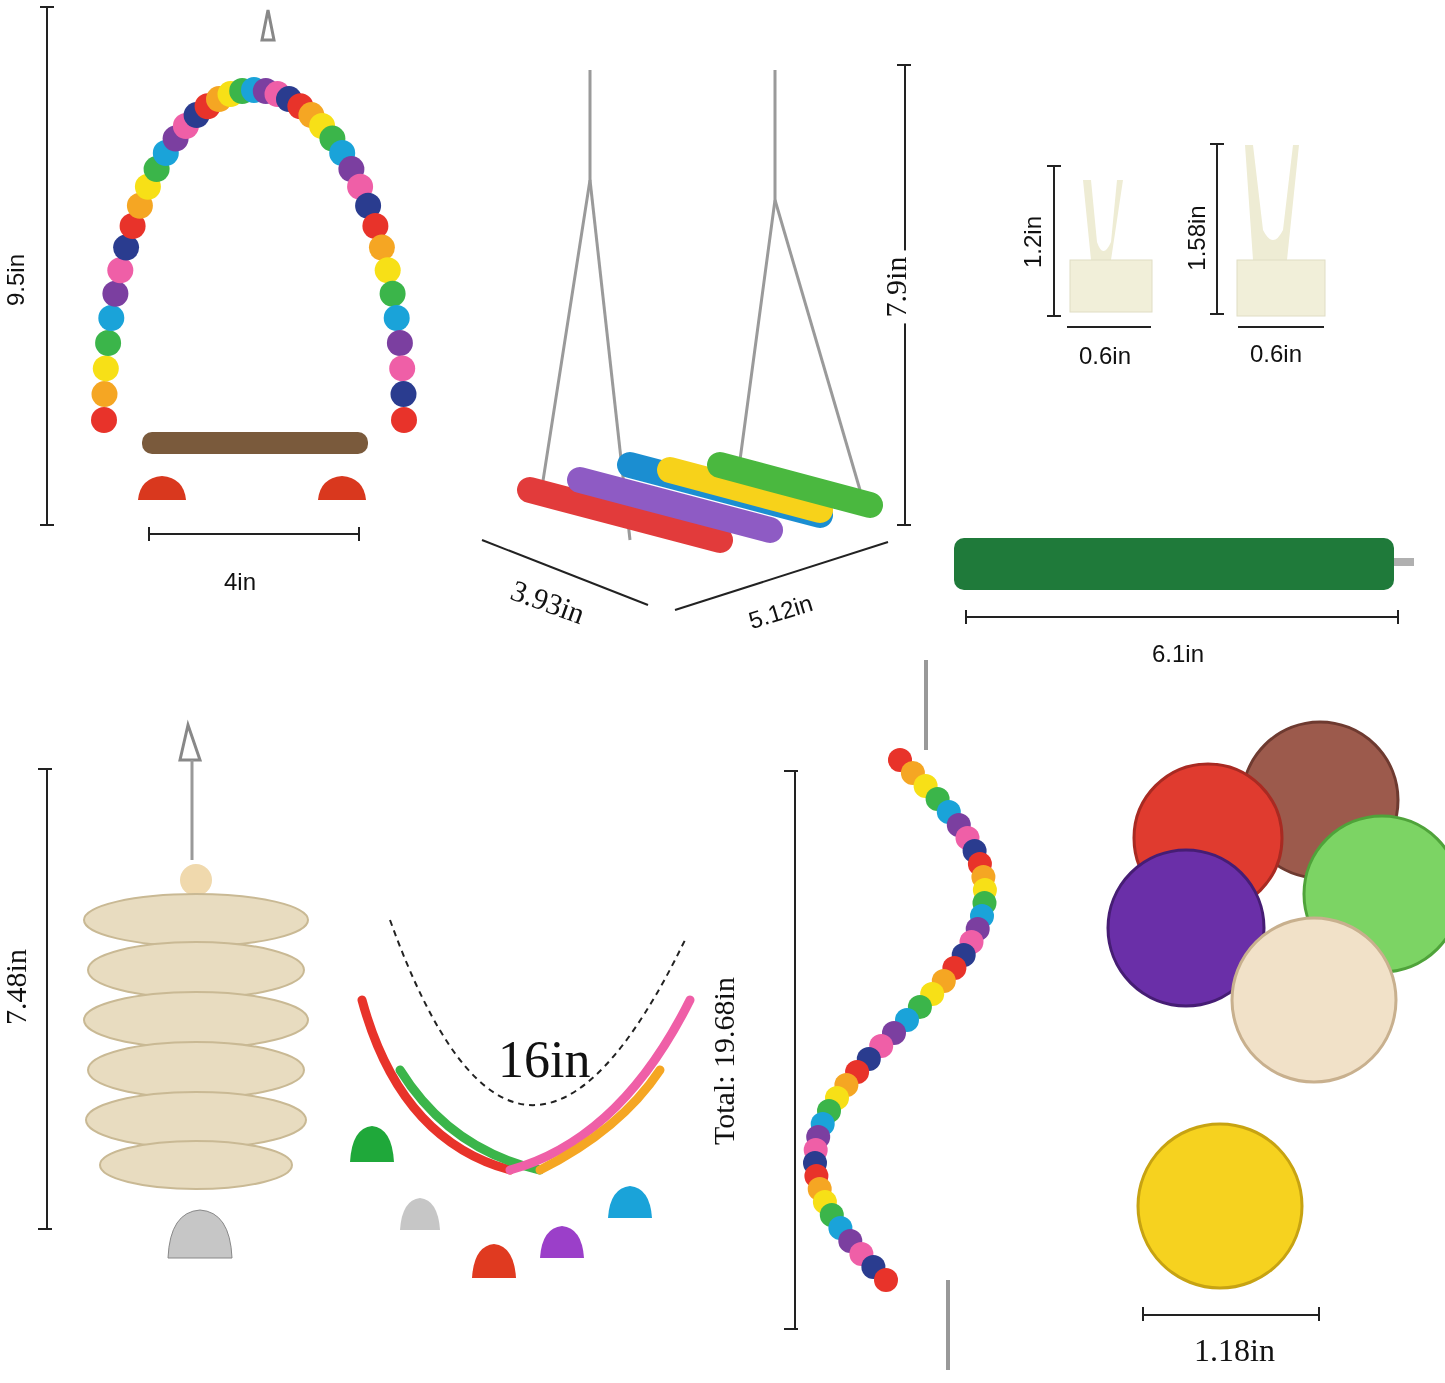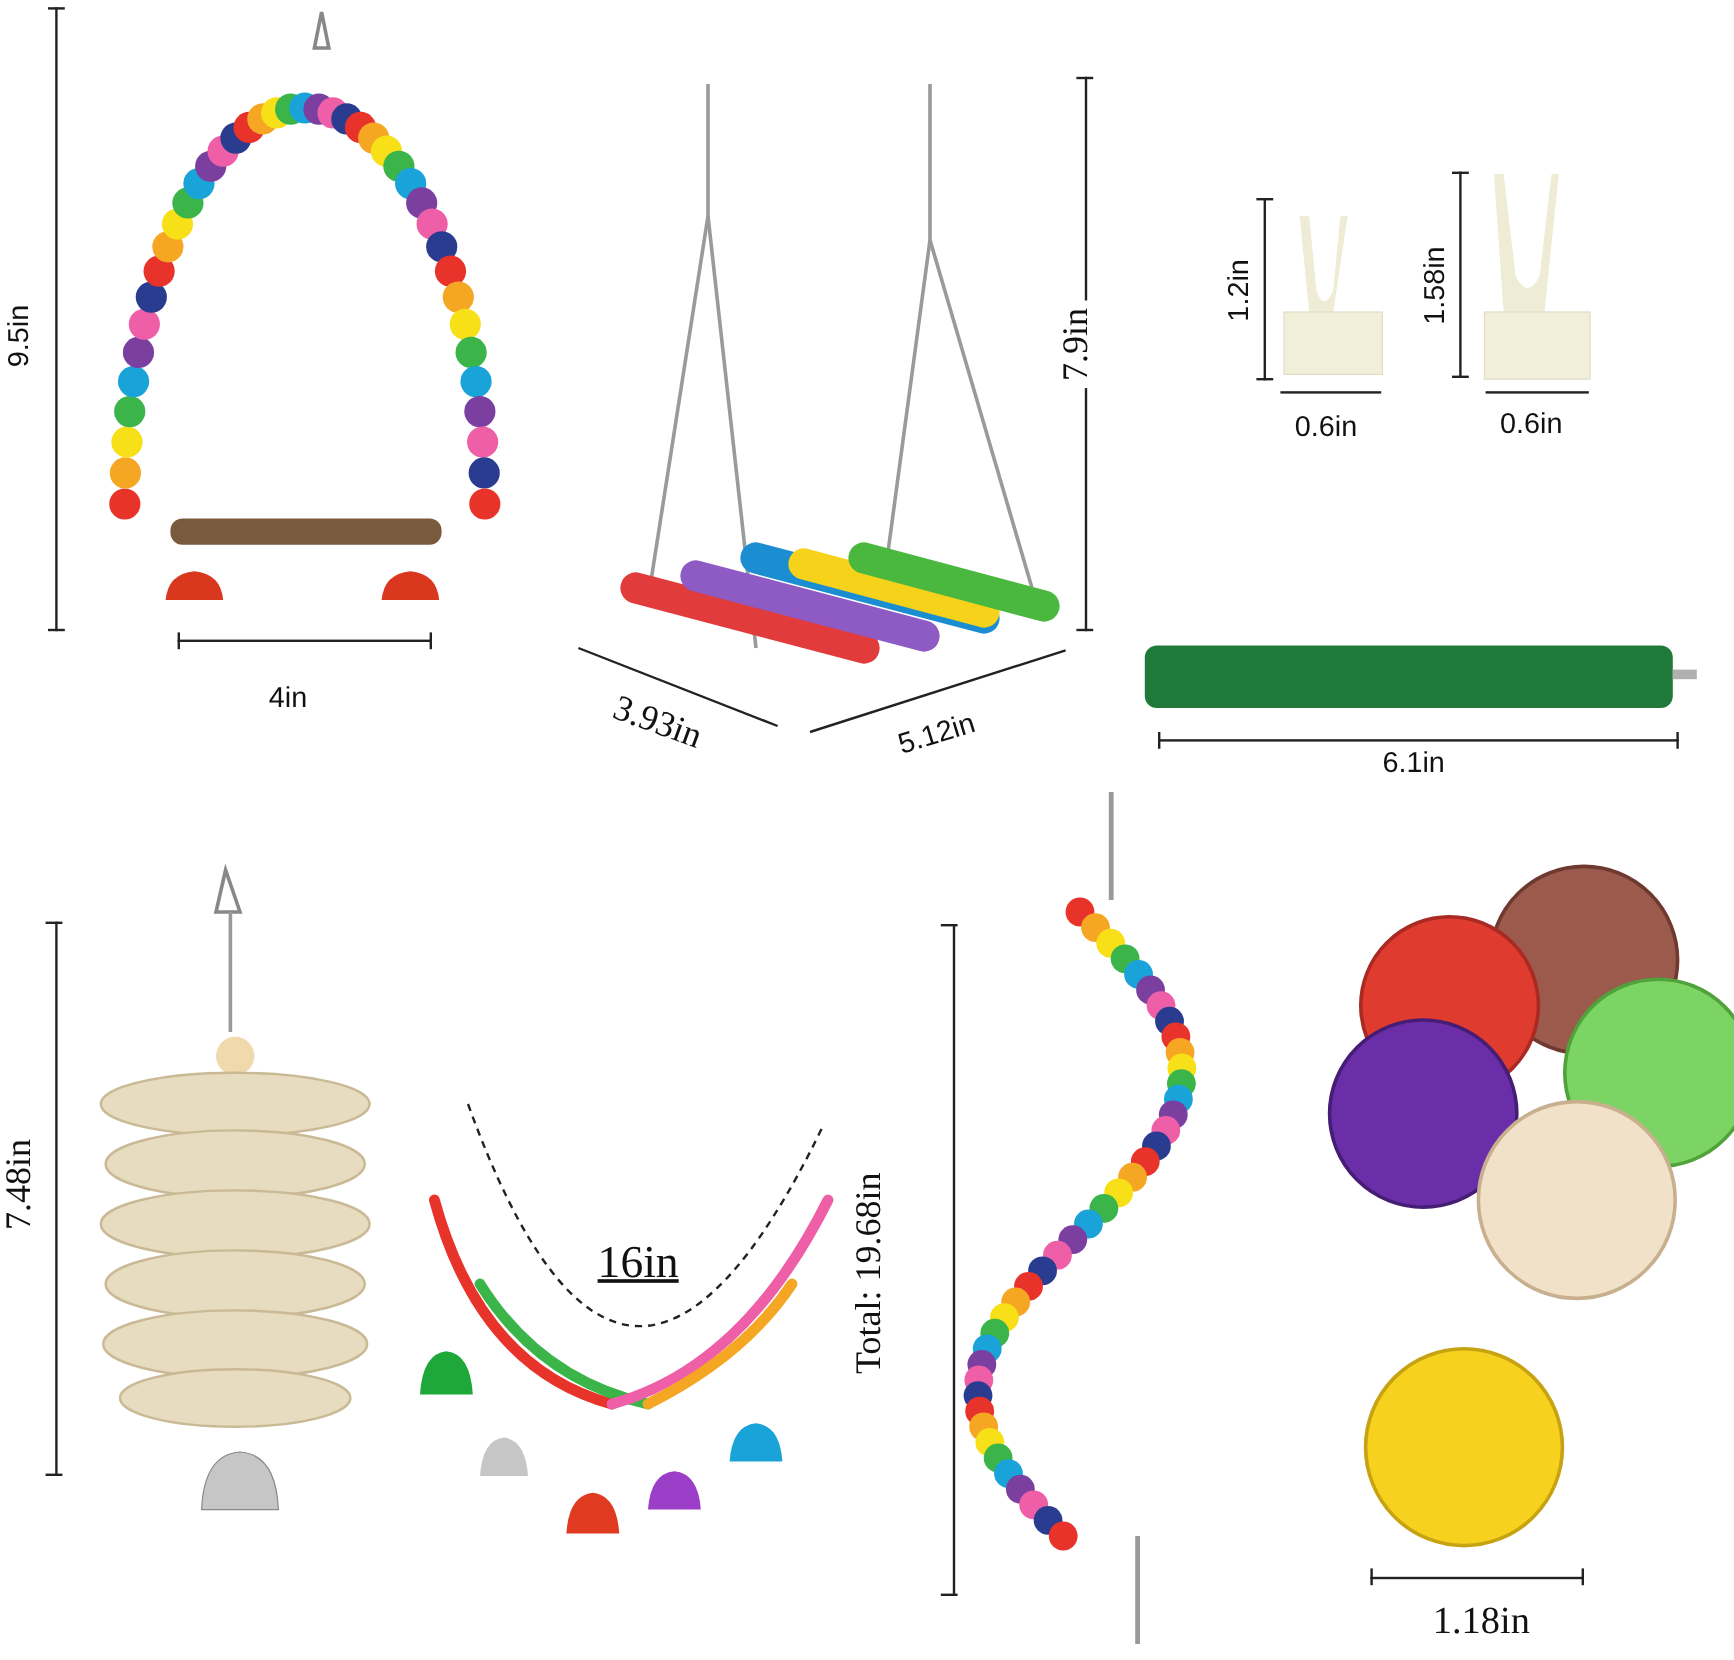--- a/index.html
+++ b/index.html
@@ -132,21 +132,21 @@
   <div class="hline" style="left:58px;top:186px;width:86px;"></div>
   <div class="lbl-sans" style="left:70px;top:200px;">0.6in</div>
 </div>
 
 <div class="item" style="left:940px;top:530px;width:480px;height:130px;">
   <div style="position:absolute;left:14px;top:8px;width:440px;height:52px;background:#1f7a3a;border-radius:10px;"></div>
   <div style="position:absolute;left:454px;top:28px;width:20px;height:8px;background:#b0b0b0;"></div>
   <div class="hline" style="left:25px;top:86px;width:434px;"></div>
   <div class="cap-v" style="left:25px;top:80px;"></div>
   <div class="cap-v" style="left:457px;top:80px;"></div>
-  <div class="lbl-sans" style="left:212px;top:92px;">6.1in</div>
+  <div class="lbl-sans" style="left:212px;top:110px;">6.1in</div>
 </div>
 
 <div class="item" style="left:0;top:720px;width:330px;height:560px;">
   <div class="vline" style="left:46px;top:48px;height:462px;"></div>
   <div class="cap-h" style="left:38px;top:48px;"></div>
   <div class="cap-h" style="left:38px;top:508px;"></div>
   <div class="lbl-serif" style="left:-22px;top:250px;font-size:30px;transform:rotate(-90deg);">7.48in</div>
   <svg width="330" height="560" style="left:0;top:0;">
     <path d="M188 5 L180 40 L200 40 Z" fill="none" stroke="#888" stroke-width="3"></path>
     <line x1="192" y1="40" x2="192" y2="140" stroke="#999" stroke-width="3"></line>
@@ -173,21 +173,21 @@
       <path d="M200 270 Q280 230 320 170" stroke="#f5a623"></path>
     </g>
     <g>
       <path d="M10 262 Q12 228 32 226 Q52 228 54 262 Z" fill="#1fa83a"></path>
       <path d="M60 330 Q62 300 80 298 Q98 300 100 330 Z" fill="#c6c6c6"></path>
       <path d="M132 378 Q134 346 154 344 Q174 346 176 378 Z" fill="#e03a20"></path>
       <path d="M200 358 Q202 328 222 326 Q242 328 244 358 Z" fill="#9b3fc9"></path>
       <path d="M268 318 Q270 288 290 286 Q310 288 312 318 Z" fill="#1aa3d9"></path>
     </g>
   </svg>
-  <div class="lbl-serif" style="left:158px;top:130px;font-size:38px;text-decoration:underline;">16in</div>
+  <div class="lbl-serif" style="left:158px;top:130px;font-size:52px;">16in</div>
 </div>
 
 <div class="item" style="left:740px;top:650px;width:300px;height:730px;">
   <div class="vline" style="left:54px;top:120px;height:560px;"></div>
   <div class="cap-h" style="left:44px;top:120px;"></div>
   <div class="cap-h" style="left:44px;top:678px;"></div>
   <div class="lbl-serif" style="left:-100px;top:390px;font-size:30px;transform:rotate(-90deg);background:#fff;padding:4px 0;">Total: 19.68in</div>
   <svg width="300" height="730" style="left:0;top:0;">
     <line x1="186" y1="10" x2="186" y2="100" stroke="#999" stroke-width="4"></line>
     <g id="spiral-beads">

